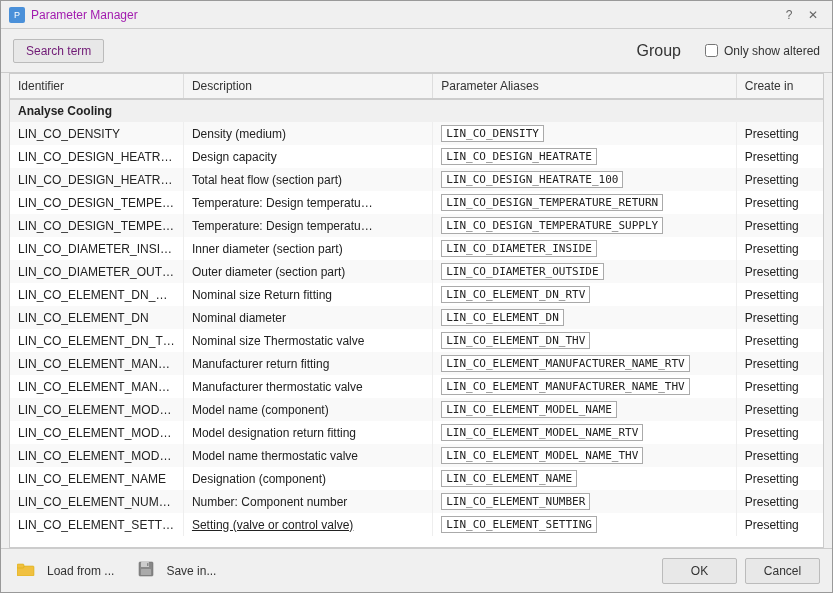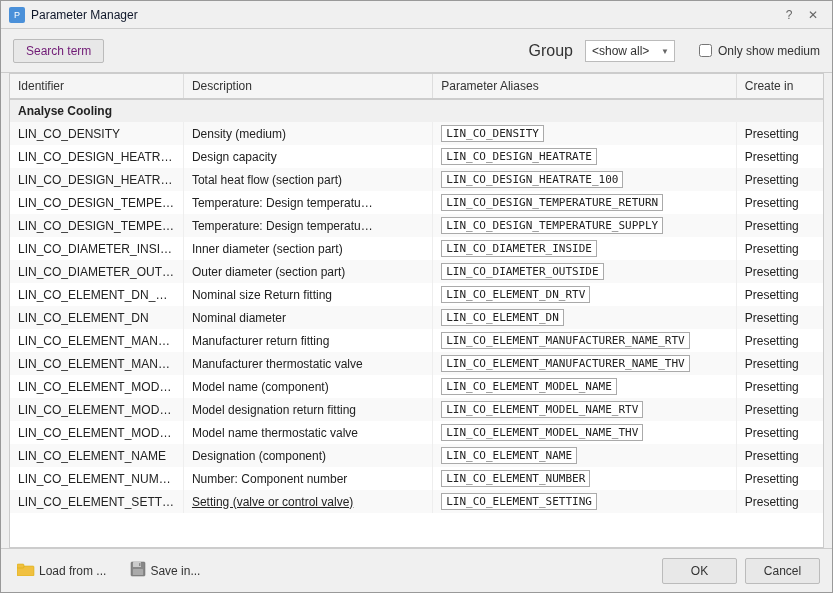--- a/index.html
+++ b/index.html
@@ -41,21 +41,21 @@
       background: #4a90d9;
       border-radius: 2px;
       display: flex;
       align-items: center;
       justify-content: center;
       font-size: 10px;
       color: white;
     }
     .title-text {
       font-size: 12px;
-      color: #0f172a;
+      color: #a21caf;
     }
     .title-bar-right {
       display: flex;
       align-items: center;
       gap: 2px;
     }
     .title-btn {
       width: 22px;
       height: 22px;
       background: transparent;
@@ -206,21 +206,21 @@
       gap: 16px;
     }
     .footer-btn {
       background: transparent;
       border: none;
       font-size: 12px;
       color: #333;
       cursor: pointer;
       display: flex;
       align-items: center;
-      gap: 4px;
+      gap: 12px;
       padding: 2px 4px;
     }
     .footer-right {
       display: flex;
       gap: 8px;
     }
     .dialog-btn {
       background: #e8e8e8;
       border: 1px solid #bbb;
       padding: 5px 6px;
@@ -253,26 +253,23 @@
     <div class="title-bar-right">
       <button class="title-btn">?</button>
       <button class="title-btn close">✕</button>
     </div>
   </div>
 
   <div class="toolbar">
     <button class="search-btn">Search term</button>
     <div class="toolbar-spacer"></div>
     <span class="group-label">Group</span>
-    <div class="group-select-wrapper">
-      <select class="group-select"><option>&lt;show all&gt;</option></select>
-    </div>
     <div class="checkbox-wrapper">
       <input type="checkbox" id="only-altered" style="">
-      <label class="checkbox-label" for="only-altered">Only show medium</label>
+      <label class="checkbox-label" for="only-altered">Only show altered</label>
     </div>
   </div>
 
   <div class="table-container">
     <table>
       <thead>
         <tr>
           <th class="col-identifier">Identifier</th>
           <th class="col-description">Description</th>
           <th class="col-aliases">Parameter Aliases</th>
@@ -328,20 +325,26 @@
           <tr>
             <td style="max-width: 155px; overflow: hidden; text-overflow: ellipsis;">LIN_CO_ELEMENT_DN_RTV</td>
             <td style="max-width: 220px; overflow: hidden; text-overflow: ellipsis;">Nominal size Return fitting</td>
             <td><span class="param-alias">LIN_CO_ELEMENT_DN_RTV</span></td>
             <td>Presetting</td>
           </tr>
           <tr>
             <td style="max-width: 155px; overflow: hidden; text-overflow: ellipsis;">LIN_CO_ELEMENT_DN</td>
             <td style="max-width: 220px; overflow: hidden; text-overflow: ellipsis;">Nominal diameter</td>
             <td><span class="param-alias">LIN_CO_ELEMENT_DN</span></td>
+            <td>Presetting</td>
+          </tr>
+          <tr>
+            <td style="max-width: 155px; overflow: hidden; text-overflow: ellipsis;">LIN_CO_ELEMENT_DN_THV</td>
+            <td style="max-width: 220px; overflow: hidden; text-overflow: ellipsis;">Nominal size Thermostatic valve</td>
+            <td><span class="param-alias">LIN_CO_ELEMENT_DN_THV</span></td>
             <td>Presetting</td>
           </tr>
           <tr>
             <td style="max-width: 155px; overflow: hidden; text-overflow: ellipsis;">LIN_CO_ELEMENT_MANUFACTU…</td>
             <td style="max-width: 220px; overflow: hidden; text-overflow: ellipsis;">Manufacturer return fitting</td>
             <td><span class="param-alias">LIN_CO_ELEMENT_MANUFACTURER_NAME_RTV</span></td>
             <td>Presetting</td>
           </tr>
           <tr>
             <td style="max-width: 155px; overflow: hidden; text-overflow: ellipsis;">LIN_CO_ELEMENT_MANUFACTU…</td>

